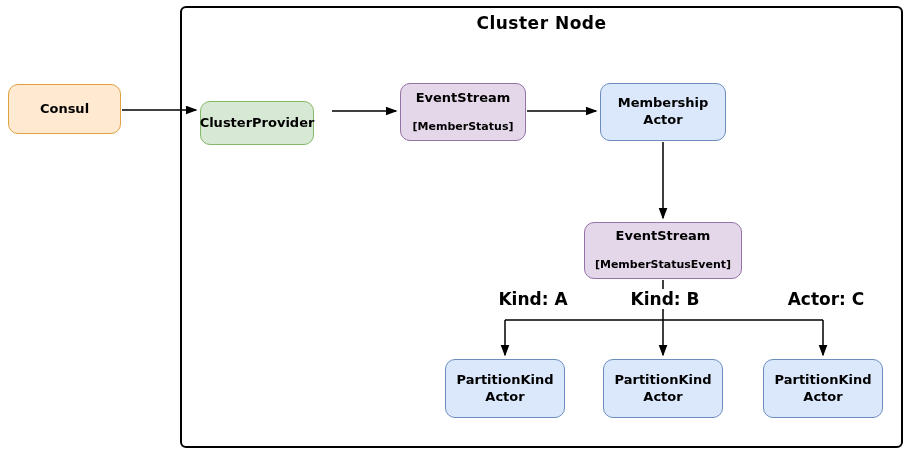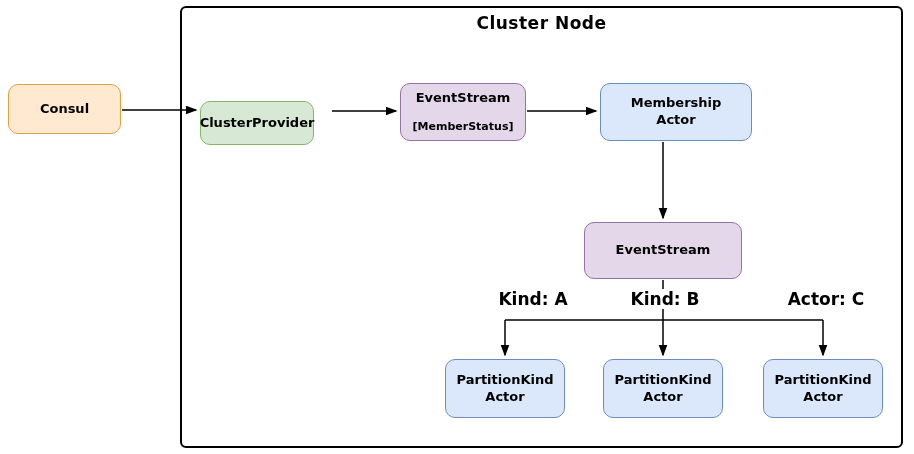--- a/index.html
+++ b/index.html
@@ -106,27 +106,28 @@
 
   <div class="node green" style="left:200px; top:101px; width:114px; height:44px;">
     <span class="label">ClusterProvider</span>
   </div>
 
   <div class="node purple" style="left:400px; top:83px; width:126px; height:58px;">
     <span class="label">EventStream</span>
     <span class="sub">[MemberStatus]</span>
   </div>
 
-  <div class="node blue" style="left:600px; top:83px; width:152px; height:58px;">
+  <div class="node blue" style="left:600px; top:83px; width:126px; height:58px;">
     <span class="label">Membership
 Actor</span>
   </div>
 
   <div class="node purple" style="left:584px; top:222px; width:158px; height:57px;">
     <span class="label">EventStream</span>
+    <span class="sub">[MemberStatusEvent]</span>
   </div>
 
   <div class="node blue" style="left:445px; top:359px; width:120px; height:59px;">
     <span class="label">PartitionKind
 Actor</span>
   </div>
 
   <div class="node blue" style="left:603px; top:359px; width:120px; height:59px;">
     <span class="label">PartitionKind
 Actor</span>

